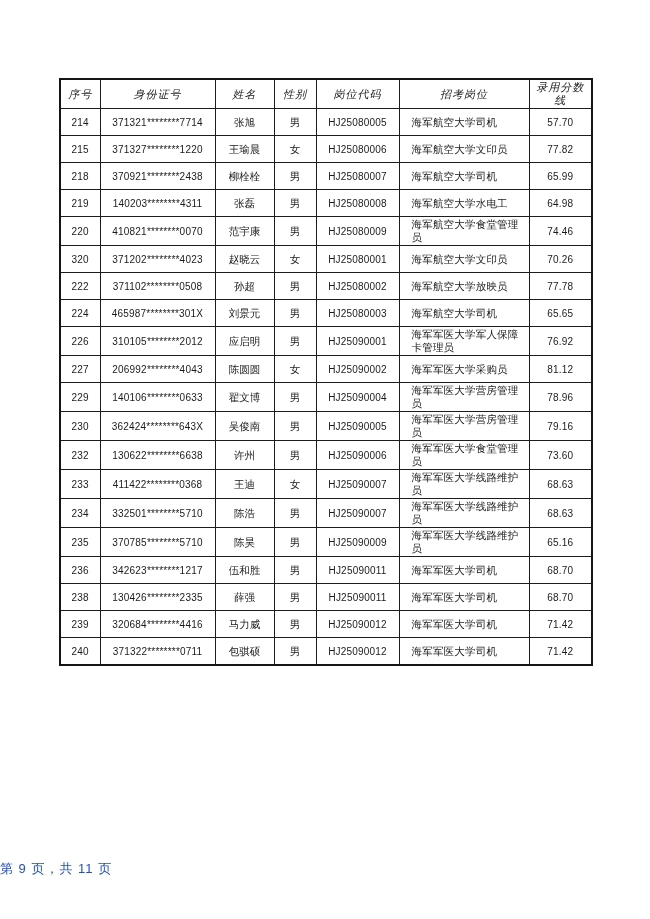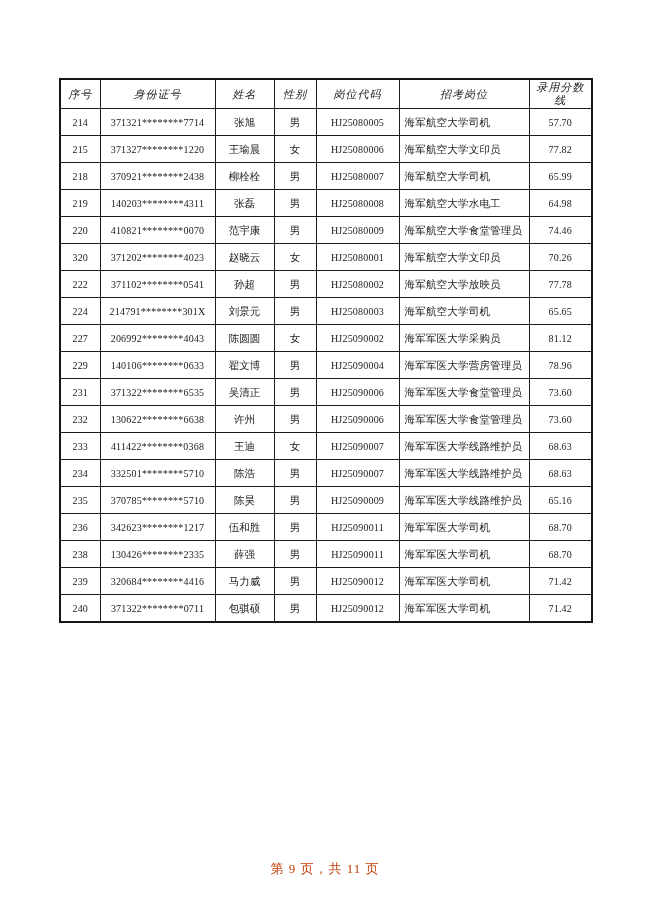--- a/index.html
+++ b/index.html
@@ -4,21 +4,21 @@
 <style>
   html,body{
     margin:0; padding:0;
     background:#ffffff;
   }
   .page{
     position:relative;
     width:650px; height:919px;
     background:#ffffff;
     color:#1a1a1a;
-    font-family:Liberation Serif, serif;
+    font-family:Liberation Sans, sans-serif;
     overflow:hidden;
   }
   table.roster{
     position:absolute;
     left:59px; top:78px;
     width:532px;
     border-collapse:collapse;
     table-layout:fixed;
     border:2px solid #151515;
   }
@@ -35,35 +35,34 @@
   }
   .roster th{
     font-weight:normal;
     font-style:italic;
     font-size:11px;
     height:26px;
     letter-spacing:1px;
   }
   .roster td.col-post{
     text-align:left;
-    padding-left:5px;
+    padding-left:12px;
     letter-spacing:0.2px;
   }
   .roster td.col-num{
     font-size:10px;
     letter-spacing:0.2px;
   }
   .footer{
     position:absolute;
     left:0; top:860px;
     width:650px;
-    text-align:center;
     font-size:13px;
     letter-spacing:1px;
-    color:#c2410c;
+    color:#1d4ed8;
   }
 </style>
 </head>
 <body>
 
 <div class="page">
 
   <table class="roster">
     <colgroup>
       <col style="width:40px">
@@ -135,73 +134,82 @@
           <td class="col-num">320</td>
           <td class="col-num">371202********4023</td>
           <td>赵晓云</td>
           <td>女</td>
           <td class="col-num">HJ25080001</td>
           <td class="col-post">海军航空大学文印员</td>
           <td class="col-num">70.26</td>
         </tr>
         <tr>
           <td class="col-num">222</td>
-          <td class="col-num">371102********0541</td>
+          <td class="col-num">371102********0508</td>
           <td>孙超</td>
           <td>男</td>
           <td class="col-num">HJ25080002</td>
           <td class="col-post">海军航空大学放映员</td>
           <td class="col-num">77.78</td>
         </tr>
         <tr>
           <td class="col-num">224</td>
-          <td class="col-num">214791********301X</td>
+          <td class="col-num">465987********301X</td>
           <td>刘景元</td>
           <td>男</td>
           <td class="col-num">HJ25080003</td>
           <td class="col-post">海军航空大学司机</td>
           <td class="col-num">65.65</td>
         </tr>
         <tr>
+          <td class="col-num">226</td>
+          <td class="col-num">310105********2012</td>
+          <td>应启明</td>
+          <td>男</td>
+          <td class="col-num">HJ25090001</td>
+          <td class="col-post">海军军医大学军人保障卡管理员</td>
+          <td class="col-num">76.92</td>
+        </tr>
+        <tr>
           <td class="col-num">227</td>
           <td class="col-num">206992********4043</td>
           <td>陈圆圆</td>
           <td>女</td>
           <td class="col-num">HJ25090002</td>
           <td class="col-post">海军军医大学采购员</td>
           <td class="col-num">81.12</td>
         </tr>
         <tr>
           <td class="col-num">229</td>
           <td class="col-num">140106********0633</td>
           <td>翟文博</td>
           <td>男</td>
           <td class="col-num">HJ25090004</td>
           <td class="col-post">海军军医大学营房管理员</td>
           <td class="col-num">78.96</td>
         </tr>
         <tr>
-          <td class="col-num">231</td>
-          <td class="col-num">371322********6535</td>
-          <td>吴清正</td>
+          <td class="col-num">230</td>
+          <td class="col-num">362424********643X</td>
+          <td>吴俊南</td>
+          <td>男</td>
+          <td class="col-num">HJ25090005</td>
+          <td class="col-post">海军军医大学营房管理员</td>
+          <td class="col-num">79.16</td>
+        </tr>
+        <tr>
+          <td class="col-num">232</td>
+          <td class="col-num">130622********6638</td>
+          <td>许州</td>
           <td>男</td>
           <td class="col-num">HJ25090006</td>
           <td class="col-post">海军军医大学食堂管理员</td>
           <td class="col-num">73.60</td>
         </tr>
         <tr>
-          <td class="col-num">232</td>
-          <td class="col-num">130622********6638</td>
-          <td>许州</td>
-          <td>男</td>
-          <td class="col-num">HJ25090006</td>
-          <td class="col-post">海军军医大学食堂管理员</td>
-          <td class="col-num">73.60</td>
-        </tr>
-        <tr>
           <td class="col-num">233</td>
           <td class="col-num">411422********0368</td>
           <td>王迪</td>
           <td>女</td>
           <td class="col-num">HJ25090007</td>
           <td class="col-post">海军军医大学线路维护员</td>
           <td class="col-num">68.63</td>
         </tr>
         <tr>
           <td class="col-num">234</td>

